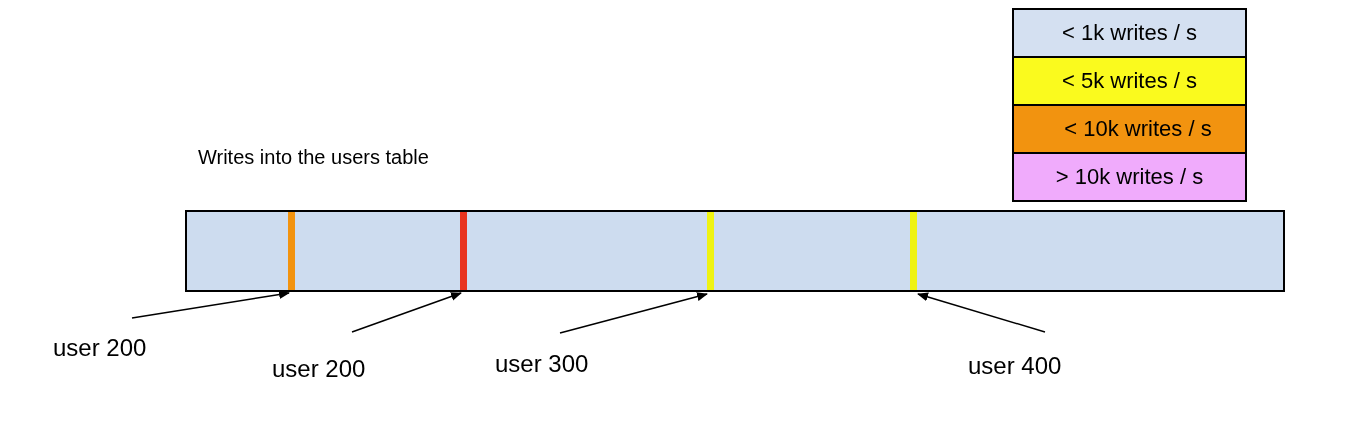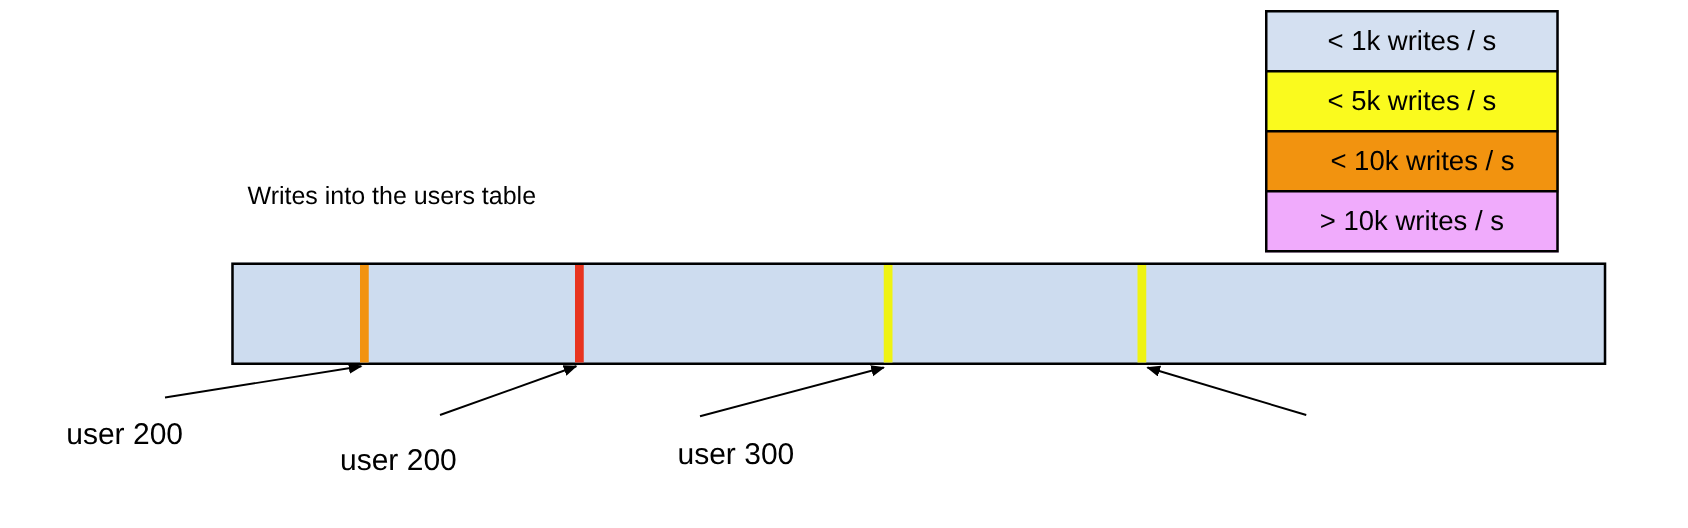--- a/index.html
+++ b/index.html
@@ -63,21 +63,21 @@
   .stripe-2 { left: 520px; }
   .stripe-3 { left: 723px; }
   .user-label {
     position: absolute;
     font-size: 24px;
     color: #000000;
     white-space: nowrap;
   }
   .label-0 { left: 53px;  top: 334px; }
   .label-1 { left: 272px; top: 355px; }
-  .label-2 { left: 495px; top: 350px; margin-left: 47px; }
+  .label-2 { left: 495px; top: 350px; }
   .label-3 { left: 968px; top: 352px; }
   .arrows {
     position: absolute;
     left: 0;
     top: 0;
     width: 1350px;
     height: 422px;
     pointer-events: none;
   }
 </style>
@@ -118,14 +118,15 @@
     </defs>
     <line x1="132" y1="318" x2="289" y2="293" stroke="#000000" stroke-width="1.5" marker-end="url(#arrowhead)"></line>
     <line x1="352" y1="332" x2="461" y2="293" stroke="#000000" stroke-width="1.5" marker-end="url(#arrowhead)"></line>
     <line x1="560" y1="333" x2="707" y2="294" stroke="#000000" stroke-width="1.5" marker-end="url(#arrowhead)"></line>
     <line x1="1045" y1="332" x2="918" y2="294" stroke="#000000" stroke-width="1.5" marker-end="url(#arrowhead)"></line>
   </svg>
 
   <div class="user-label label-0">user 200</div>
   <div class="user-label label-1">user 200</div>
   <div class="user-label label-2">user 300</div>
+  <div class="user-label label-3">user 400</div>
 
 </div>
 
 </body></html>

